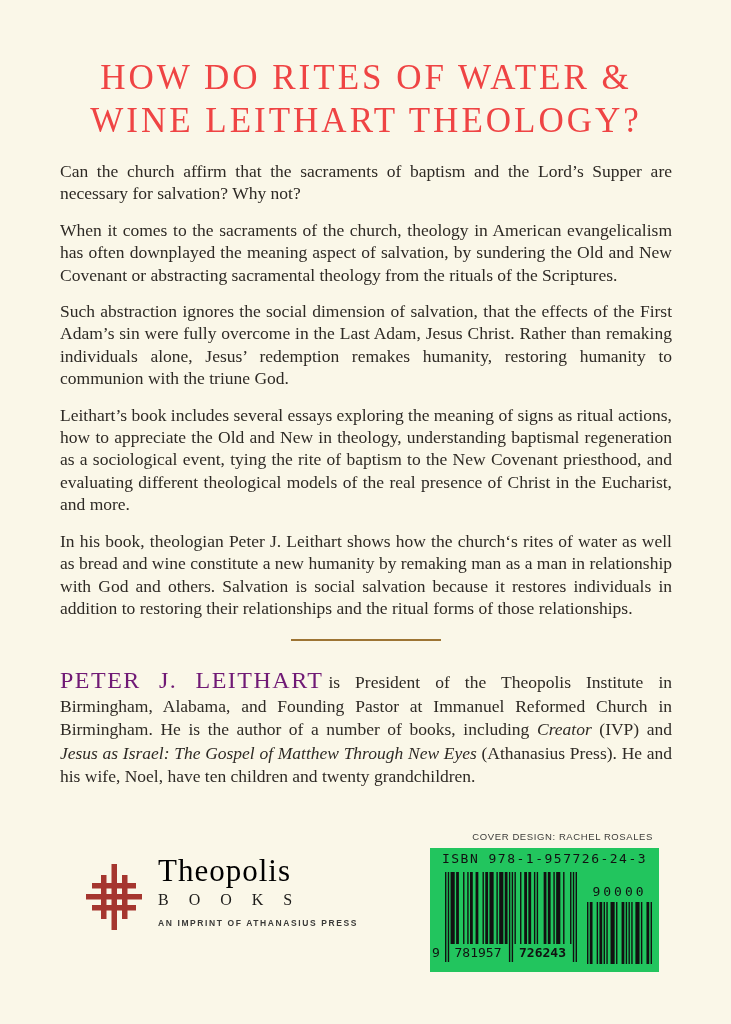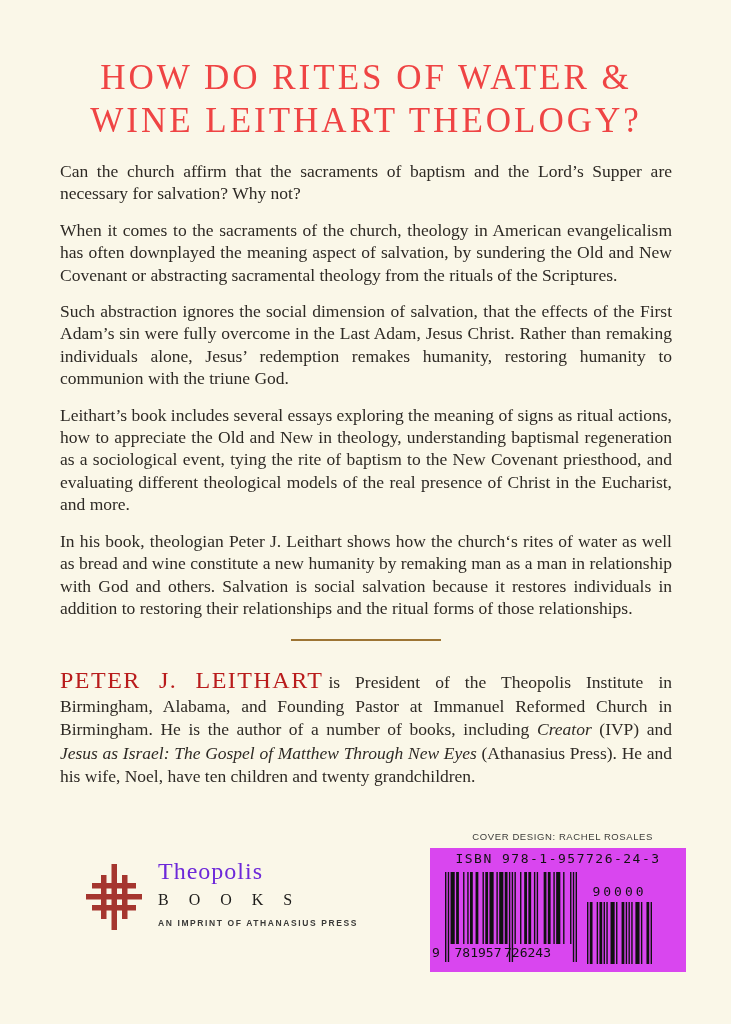--- a/index.html
+++ b/index.html
@@ -35,73 +35,73 @@
   }
   .bio{
     margin:28px 0 0 0;
     font-size:17.5px;
     line-height:23.5px;
     text-align:justify;
   }
   .author-name{
     font-size:24px;
     letter-spacing:1.5px;
-    color:#b91c1c;
+    color:#701a75;
     margin-right:5px;
   }
   .bio em{font-style:italic;}
   
   .publisher{
     position:absolute;left:85px;top:854px;
     display:flex;align-items:flex-start;gap:15px;
   }
   .cross-icon{margin-top:10px;}
   .cross-icon rect{fill:#A5362F;}
   .wordmark .pub-name{
-    font-size:24px;line-height:34px;
-    color:#6d28d9;letter-spacing:1px;
+    font-size:31px;line-height:34px;
+    color:#000000;letter-spacing:1px;
   }
   .wordmark .pub-imprint{
     font-size:16px;letter-spacing:8px;
     color:#1D1C1A;margin-top:3px;
     font-family:"Liberation Serif", serif;
   }
   .wordmark .pub-tagline{
     font-family:"Liberation Sans", sans-serif;
     font-size:8.5px;font-weight:700;letter-spacing:1.6px;
     color:#3A3A38;margin-top:9px;
   }
   
   .credit{
     position:absolute;left:430px;top:831px;width:223px;
     text-align:right;
     font-family:Liberation Sans, sans-serif;
     font-size:9.5px;letter-spacing:0.6px;color:#3B3B39;
   }
   .barcode-box{
     position:absolute;left:430px;top:848px;
-    width:256px;height:124px;background:#d946ef;
+    width:229px;height:124px;background:#22c55e;
   }
   .isbn-label{
     margin-top:3px;text-align:center;
     font-family:"DejaVu Sans Mono", monospace;
     font-size:13px;letter-spacing:1.5px;color:#111;
     white-space:nowrap;
   }
   .bars{position:absolute;left:15px;top:24px;width:132px;height:90px;}
   .bars svg{position:absolute;left:0;top:0;}
   .bars svg rect,.supp svg rect{fill:#111;}
   .hr{
     position:absolute;top:72px;
     font-family:"DejaVu Sans Mono", monospace;
     font-size:13px;color:#111;line-height:18px;
   }
   .hr-first{left:-13px;}
   .hr-left{left:4px;width:58px;text-align:center;}
-  .hr-right{left:59px;width:59px;text-align:left;}
+  .hr-right{left:68px;width:59px;text-align:center;font-weight:bold;}
   .supp{position:absolute;left:157px;top:20px;width:65px;}
   .supp-num{
     text-align:center;
     font-family:"DejaVu Sans Mono", monospace;
     font-size:13px;letter-spacing:3px;color:#111;
     margin-bottom:2px;line-height:16px;margin-top:16px;
   }
 </style>
 </head>
 <body>

